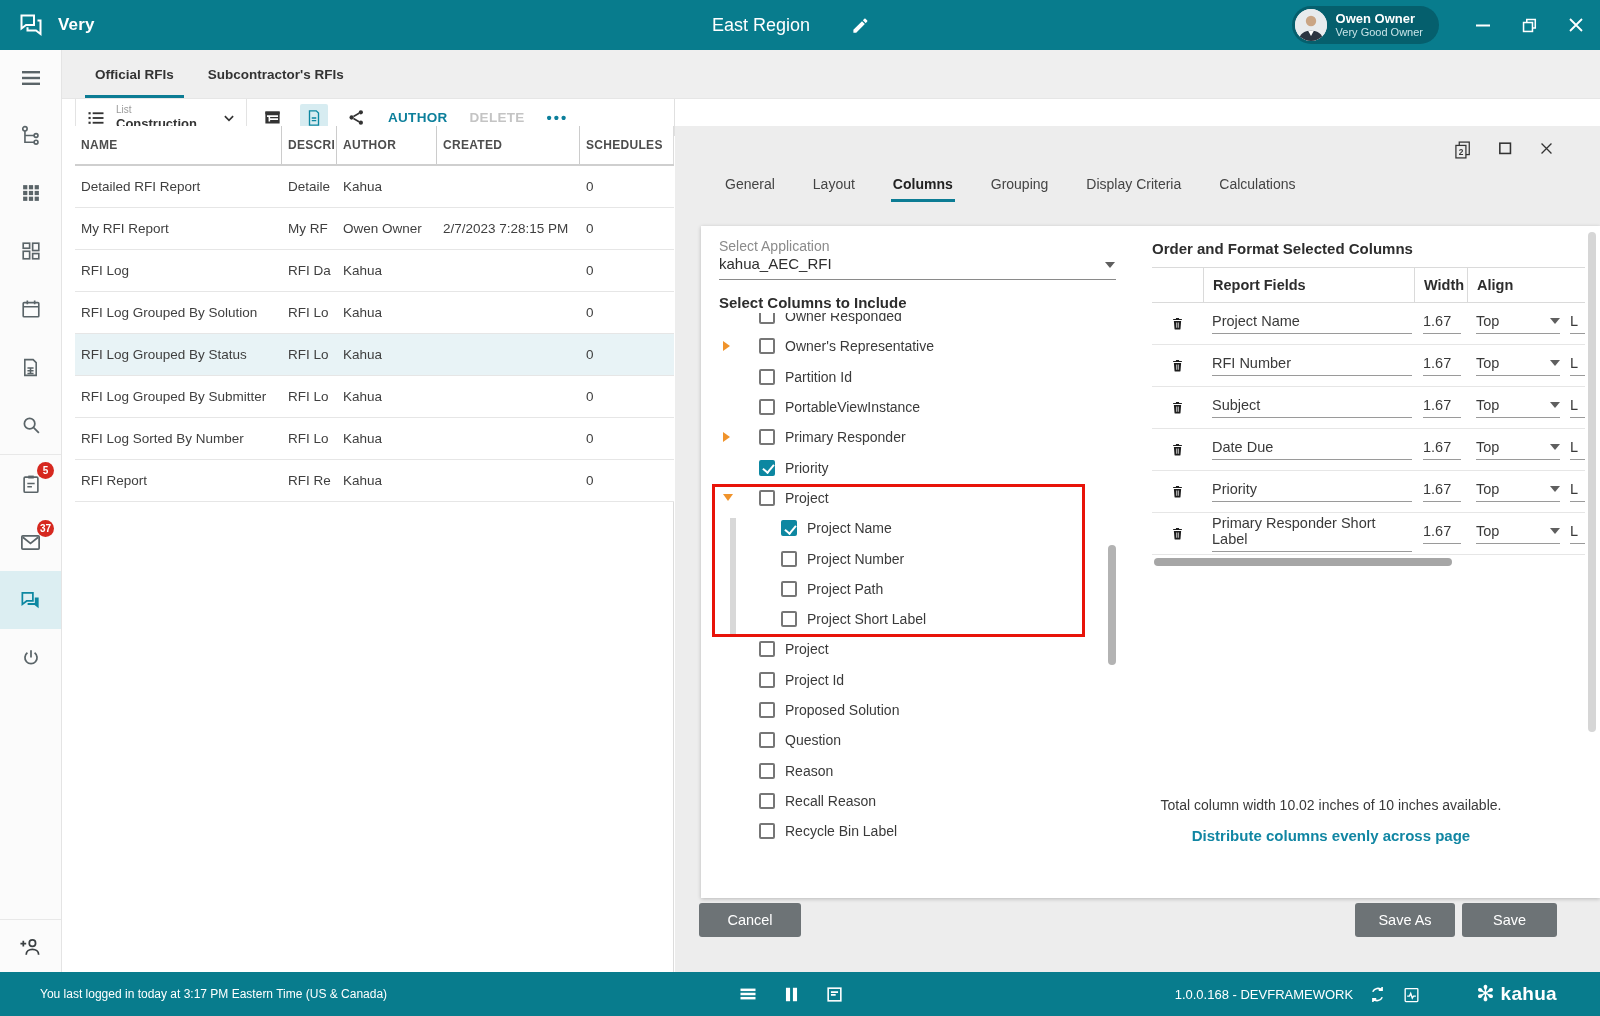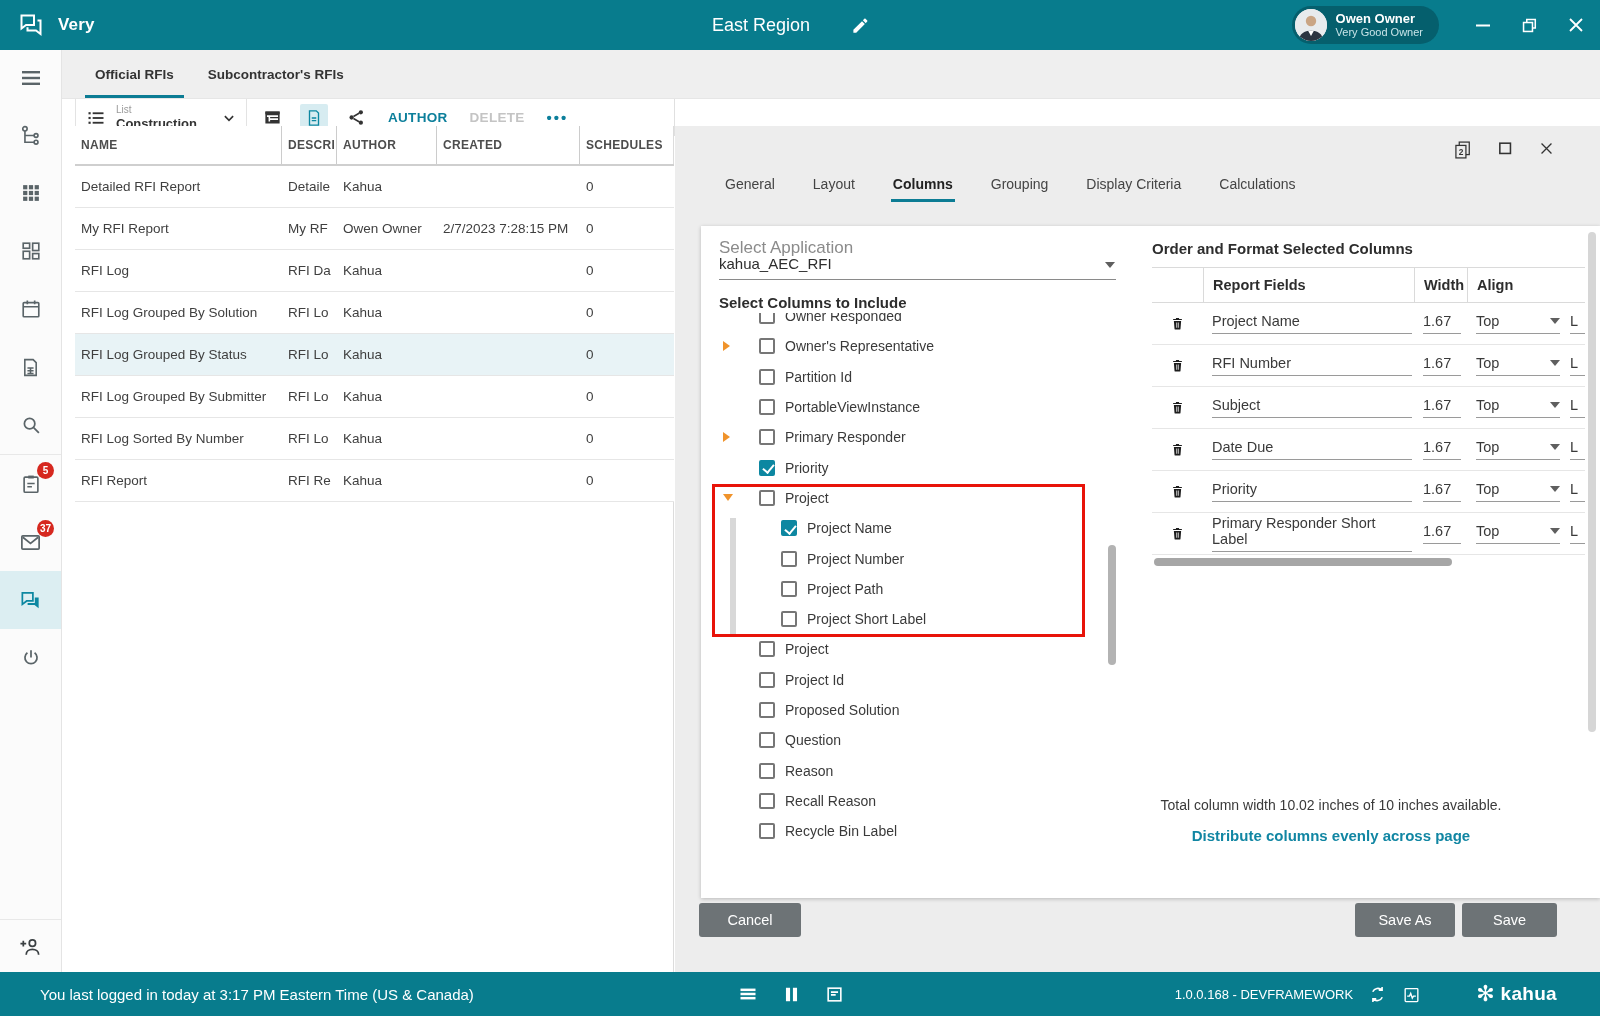--- a/index.html
+++ b/index.html
@@ -66,21 +66,21 @@
   .panel-icons { position:absolute; top:14px; right:45px; display:flex; gap:24px; color:#3a3a3a; }
   .panel-icons > div { display:flex; }
   .ptabs { position:absolute; left:50px; top:50px; display:flex; gap:38px; }
   .ptab { position:relative; font-size:14px; color:#444; padding-bottom:10px; }
   .ptab.active { color:#222; font-weight:bold; }
   .ptab.active::after { content:''; position:absolute; left:-2px; right:-2px; bottom:0; height:3px; background:#0c7c94; }
 
   .card { position:absolute; left:26px; top:100px; right:0; bottom:74px; background:#fff; box-shadow:0 1px 4px rgba(0,0,0,.22); }
   .card-scroll { position:absolute; right:4px; top:6px; width:8px; height:500px; background:#d6d6d6; border-radius:4px; }
 
-  .selapp-label { position:absolute; left:18px; top:12px; font-size:17px; color:#8b8b8b; }
+  .selapp-label { position:absolute; left:18px; top:12px; font-size:14px; color:#8b8b8b; }
   .selapp-value { position:absolute; left:18px; top:29px; font-size:15px; color:#2d2d2d; }
   .selapp-line { position:absolute; left:18px; top:53px; width:397px; border-bottom:1px solid #8a8a8a; }
   .selapp-caret { position:absolute; left:404px; top:42px; }
   .caret { width:0; height:0; border-left:5px solid transparent; border-right:5px solid transparent; border-top:6px solid #5f5f5f; }
 
   .cols-header { position:absolute; left:18px; top:68px; font-size:15px; font-weight:bold; color:#2d2d2d; }
   .chk-viewport { position:absolute; left:12px; top:87px; width:398px; height:540px; overflow:hidden; }
   .chk-list { margin-top:-12px; }
   .chk-row { display:flex; align-items:center; height:30.3px; }
   .exp { width:16px; margin-left:10px; flex:none; display:flex; }
@@ -112,21 +112,21 @@
   .total-text { position:absolute; left:400px; top:571px; width:460px; text-align:center; font-size:14px; color:#3a3a3a; }
   .dist-link { position:absolute; left:400px; top:601px; width:460px; text-align:center; font-size:15px; font-weight:bold; color:#1186a3; }
 
   .pbtn { position:absolute; bottom:35px; height:34px; background:#6d7376; color:#fff; font-size:14.5px; display:flex; align-items:center; justify-content:center; border-radius:3px; border:none; font-family:"Liberation Sans", sans-serif; }
   .pbtn.cancel { left:24px; width:102px; }
   .pbtn.saveas { right:145px; width:100px; }
   .pbtn.save { right:43px; width:95px; }
 
   
   .statusbar { position:absolute; left:0; bottom:0; width:1600px; height:44px; background:#087c8d; color:#fff; }
-  .sb-login { position:absolute; left:40px; top:0; height:44px; display:flex; align-items:center; font-size:15px; }
+  .sb-login { position:absolute; left:40px; top:0; height:44px; display:flex; align-items:center; font-size:12px; }
   .sb-center { position:absolute; left:738px; top:0; height:44px; display:flex; align-items:center; gap:24px; }
   .sb-right { position:absolute; right:43px; top:0; height:44px; display:flex; align-items:center; gap:15px; }
   .sb-version { font-size:13px; }
   .sb-logo { display:flex; align-items:center; gap:6px; margin-left:40px; }
   .sb-logomark { font-size:22px; line-height:1; }
   .sb-brand { font-size:19px; font-weight:bold; letter-spacing:.3px; }
 </style>
 </head>
 <body>
 

